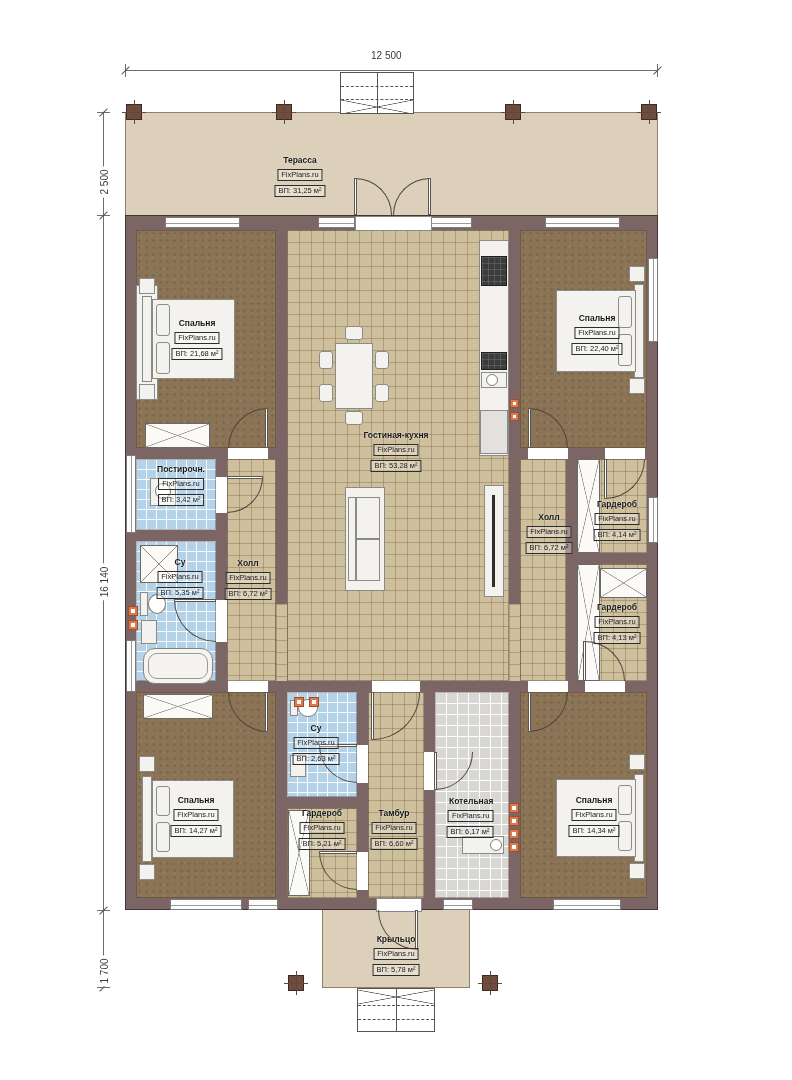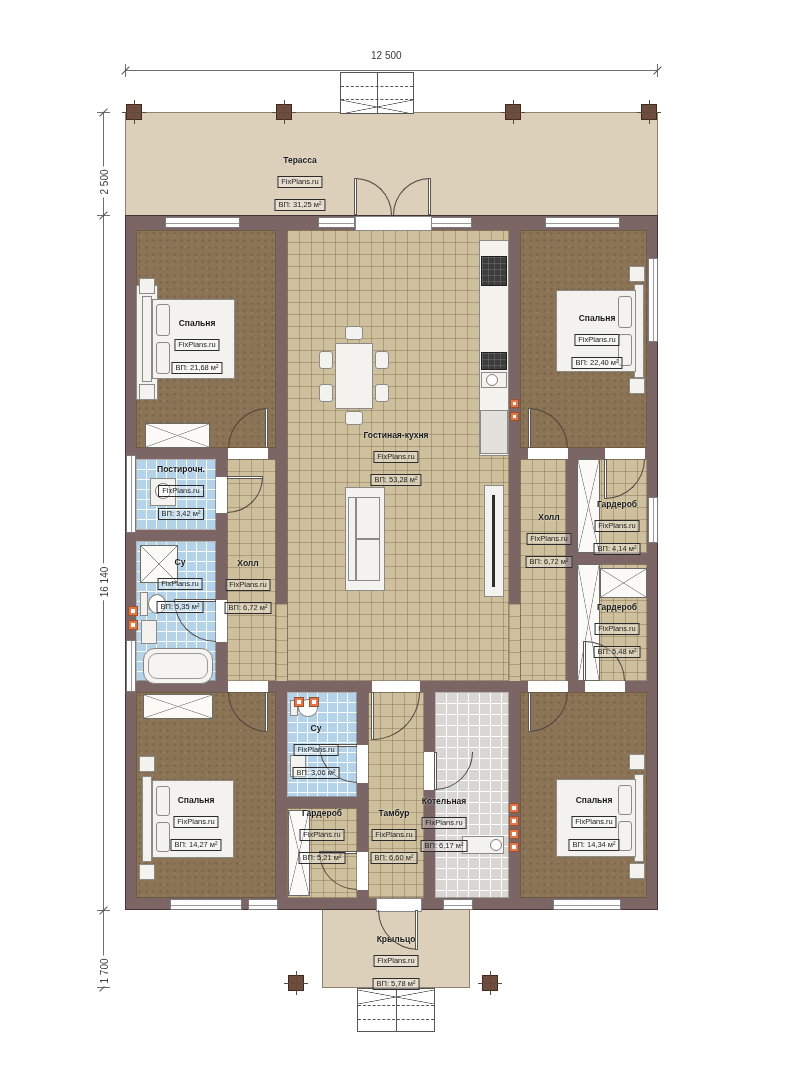--- a/index.html
+++ b/index.html
@@ -54,21 +54,21 @@
   .col{position:absolute;box-sizing:border-box;background:#6e4c3e;border:1px solid #3e2a21;}
   .col:before{content:"";position:absolute;left:50%;top:-5px;bottom:-5px;width:1px;background:#5f4739;}
   .col:after{content:"";position:absolute;top:50%;left:-5px;right:-5px;height:1px;background:#5f4739;}
   .steps{position:absolute;box-sizing:border-box;background:#fff;border:1px solid #555;}
   .sline{position:absolute;left:0;right:0;height:0;border-top:1px dashed #555;}
   .svert{position:absolute;top:0;bottom:0;width:1px;background:#555;left:50%;}
   .diag{position:absolute;left:0;right:0;
     background-image:linear-gradient(to top right,transparent calc(50% - .7px),#555,transparent calc(50% + .7px)),
                      linear-gradient(to bottom right,transparent calc(50% - .7px),#555,transparent calc(50% + .7px));}
   
-  .rlabel{position:absolute;display:flex;flex-direction:column;align-items:center;gap:11px;
+  .rlabel{position:absolute;display:flex;flex-direction:column;align-items:center;gap:4px;
     transform:translateX(-50%);z-index:40;}
   .rlabel .nm{font-size:8.5px;font-weight:bold;color:#171717;white-space:nowrap;
     text-shadow:0 0 2px rgba(255,255,255,.85);}
   .rlabel .bx{border:1px solid #2c2c2c;padding:0 3px;font-size:7.5px;color:#222;
     background:rgba(255,255,255,.30);white-space:nowrap;line-height:10px;}
   
   .dline{position:absolute;background:#6e6e6e;}
   .tick{position:absolute;width:11px;height:1px;background:#555;transform:rotate(-45deg);}
   .dimtxt{position:absolute;font-size:10px;color:#3a3a3a;background:#fff;padding:0 3px;
     white-space:nowrap;z-index:5;}
@@ -330,43 +330,43 @@
     <div class="bx">ВП: 6,72 м²</div>
   </div>
   <div class="rlabel" style="left:617px;top:499px;">
     <div class="nm">Гардероб</div>
     <div class="bx">FixPlans.ru</div>
     <div class="bx">ВП: 4,14 м²</div>
   </div>
   <div class="rlabel" style="left:617px;top:602px;">
     <div class="nm">Гардероб</div>
     <div class="bx">FixPlans.ru</div>
-    <div class="bx">ВП: 5,48 м²</div>
+    <div class="bx">ВП: 4,13 м²</div>
   </div>
   <div class="rlabel" style="left:196px;top:795px;">
     <div class="nm">Спальня</div>
     <div class="bx">FixPlans.ru</div>
     <div class="bx">ВП: 14,27 м²</div>
   </div>
   <div class="rlabel" style="left:316px;top:723px;">
     <div class="nm">Су</div>
     <div class="bx">FixPlans.ru</div>
-    <div class="bx">ВП: 3,06 м²</div>
+    <div class="bx">ВП: 2,63 м²</div>
   </div>
   <div class="rlabel" style="left:322px;top:808px;">
     <div class="nm">Гардероб</div>
     <div class="bx">FixPlans.ru</div>
     <div class="bx">ВП: 5,21 м²</div>
   </div>
   <div class="rlabel" style="left:394px;top:808px;">
     <div class="nm">Тамбур</div>
     <div class="bx">FixPlans.ru</div>
     <div class="bx">ВП: 6,60 м²</div>
   </div>
-  <div class="rlabel" style="left:444px;top:796px;">
+  <div class="rlabel" style="left:470px;top:796px;align-items:flex-end;">
     <div class="nm">Котельная</div>
     <div class="bx">FixPlans.ru</div>
     <div class="bx">ВП: 6,17 м²</div>
   </div>
   <div class="rlabel" style="left:594px;top:795px;">
     <div class="nm">Спальня</div>
     <div class="bx">FixPlans.ru</div>
     <div class="bx">ВП: 14,34 м²</div>
   </div>
   <div class="rlabel" style="left:396px;top:934px;">

